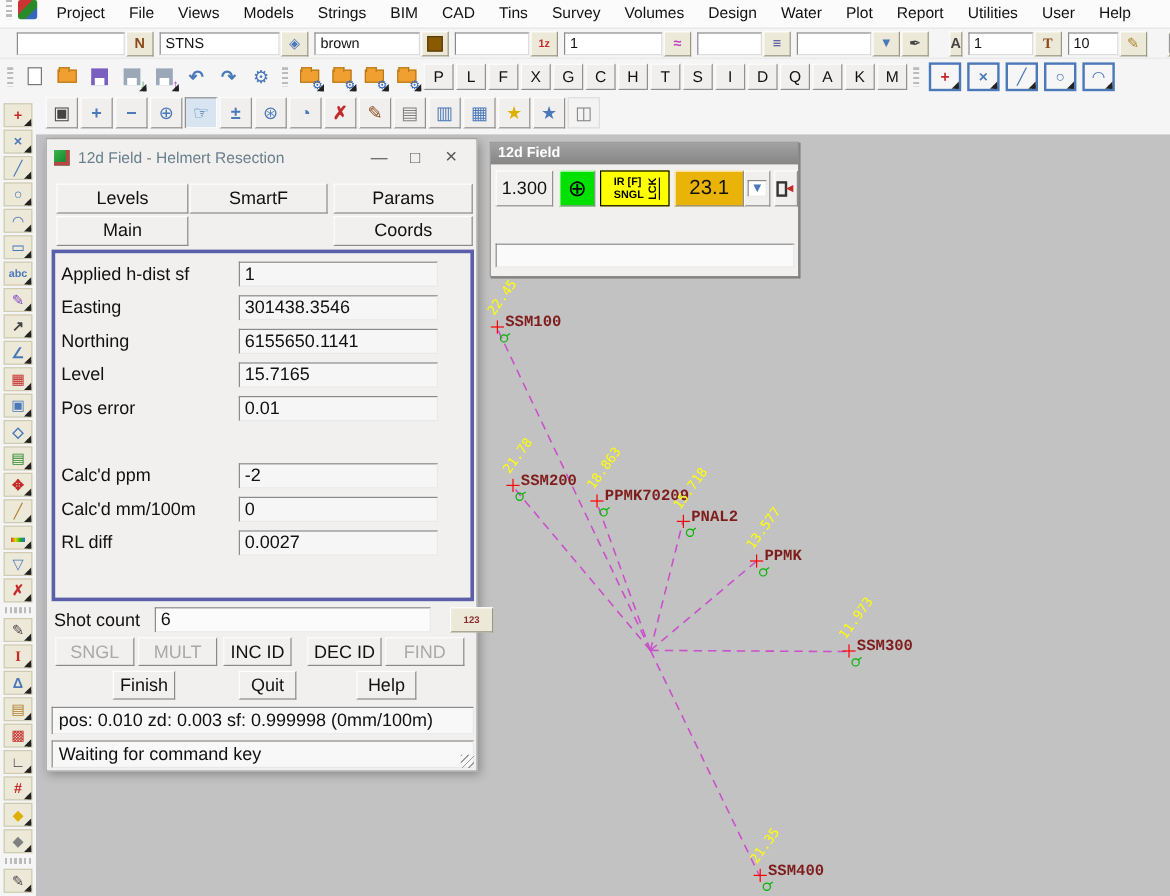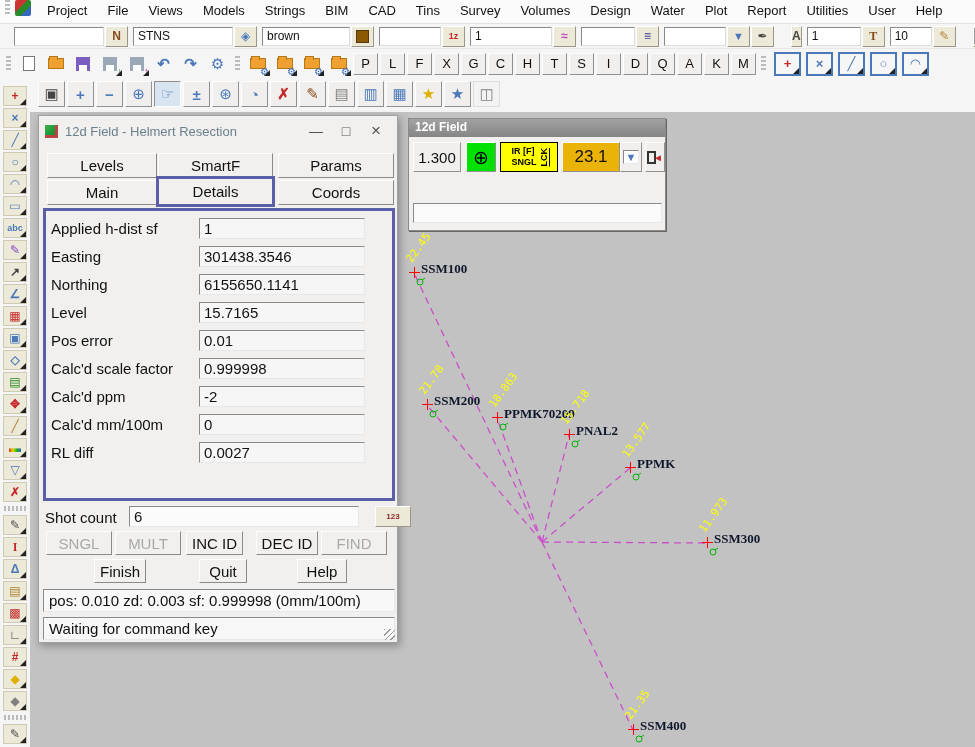--- a/index.html
+++ b/index.html
@@ -76,22 +76,22 @@
   .i-floppy::after { content:""; position:absolute; left:3px; bottom:0; width:8px; height:6px; background:#fff; }
   .ov { position:absolute; font-size:11px; font-weight:bold; right:0; bottom:-1px; }
   .gearov { position:absolute; font-size:10px; color:#3567c0; right:1px; bottom:-1px; }
 
   
   .canvas { position:absolute; left:30px; top:112px; width:945px; height:635px; background:#c2c2c2; }
   .canvas svg { position:absolute; left:0; top:0; }
   .pt { position:absolute; width:0; height:0; }
   .cross::before { content:""; position:absolute; left:-5px; top:-1px; width:11px; height:1px; background:#f00; }
   .cross::after  { content:""; position:absolute; left:0;   top:-6px; width:1px; height:11px; background:#f00; }
-  .pname { position:absolute; left:7px; top:-12px; font-family:Liberation Serif, serif;
-           font-weight:bold; font-size:13px; color:#0f172a; white-space:nowrap; }
+  .pname { position:absolute; left:7px; top:-12px; font-family:Liberation Mono, monospace;
+           font-weight:bold; font-size:13px; color:#7f1d1d; white-space:nowrap; }
   .pdist { position:absolute; left:0px; bottom:8px; font-family:"DejaVu Sans Mono",monospace;
            font-size:11px; color:#ffff00; transform-origin:left bottom; transform:rotate(-54deg);
            white-space:nowrap; }
   .psym  { position:absolute; left:2px; top:4px; }
 
   
   .dialog { position:absolute; left:38px; top:115px; width:360px; height:528px; background:#f1f0ef;
             border:1px solid #a0a0a0; box-shadow:2px 3px 8px rgba(0,0,0,.3); font-size:15px; }
   .dlg-title { display:flex; align-items:center; height:30px; padding:0 6px; color:#69808c; font-size:13px; }
   .dlg-icon { width:13px; height:13px; margin-right:7px;
@@ -551,21 +551,20 @@
       <span style="flex:1">12d Field - Helmert Resection</span>
       <span class="dlg-ctl">—</span>
       <span class="dlg-ctl">□</span>
       <span class="dlg-ctl" style="font-size:17px">×</span>
     </div>
 
     <div class="tab" style="left:8px;top:37px;width:110px">Levels</div>
     <div class="tab" style="left:119px;top:37px;width:115px">SmartF</div>
     <div class="tab" style="left:239px;top:37px;width:116px">Params</div>
     <div class="tab" style="left:8px;top:64px;width:110px">Main</div>
-    <div class="tab active" style="left:117px;top:60px;width:119px;height:31px">Details</div>
     <div class="tab" style="left:239px;top:64px;width:116px">Coords</div>
 
     <div class="group">
       <div class="frow" style="top:6px">
           <span class="dlabel">Applied h-dist sf</span>
           <span class="finput">1</span>
         </div>
       <div class="frow" style="top:34px">
           <span class="dlabel">Easting</span>
           <span class="finput">301438.3546</span>
@@ -574,24 +573,20 @@
           <span class="dlabel">Northing</span>
           <span class="finput">6155650.1141</span>
         </div>
       <div class="frow" style="top:90px">
           <span class="dlabel">Level</span>
           <span class="finput">15.7165</span>
         </div>
       <div class="frow" style="top:118px">
           <span class="dlabel">Pos error</span>
           <span class="finput">0.01</span>
-        </div>
-      <div class="frow" style="top:146px">
-          <span class="dlabel">Calc'd scale factor</span>
-          <span class="finput">0.999998</span>
         </div>
       <div class="frow" style="top:174px">
           <span class="dlabel">Calc'd ppm</span>
           <span class="finput">-2</span>
         </div>
       <div class="frow" style="top:202px">
           <span class="dlabel">Calc'd mm/100m</span>
           <span class="finput">0</span>
         </div>
       <div class="frow" style="top:230px">

